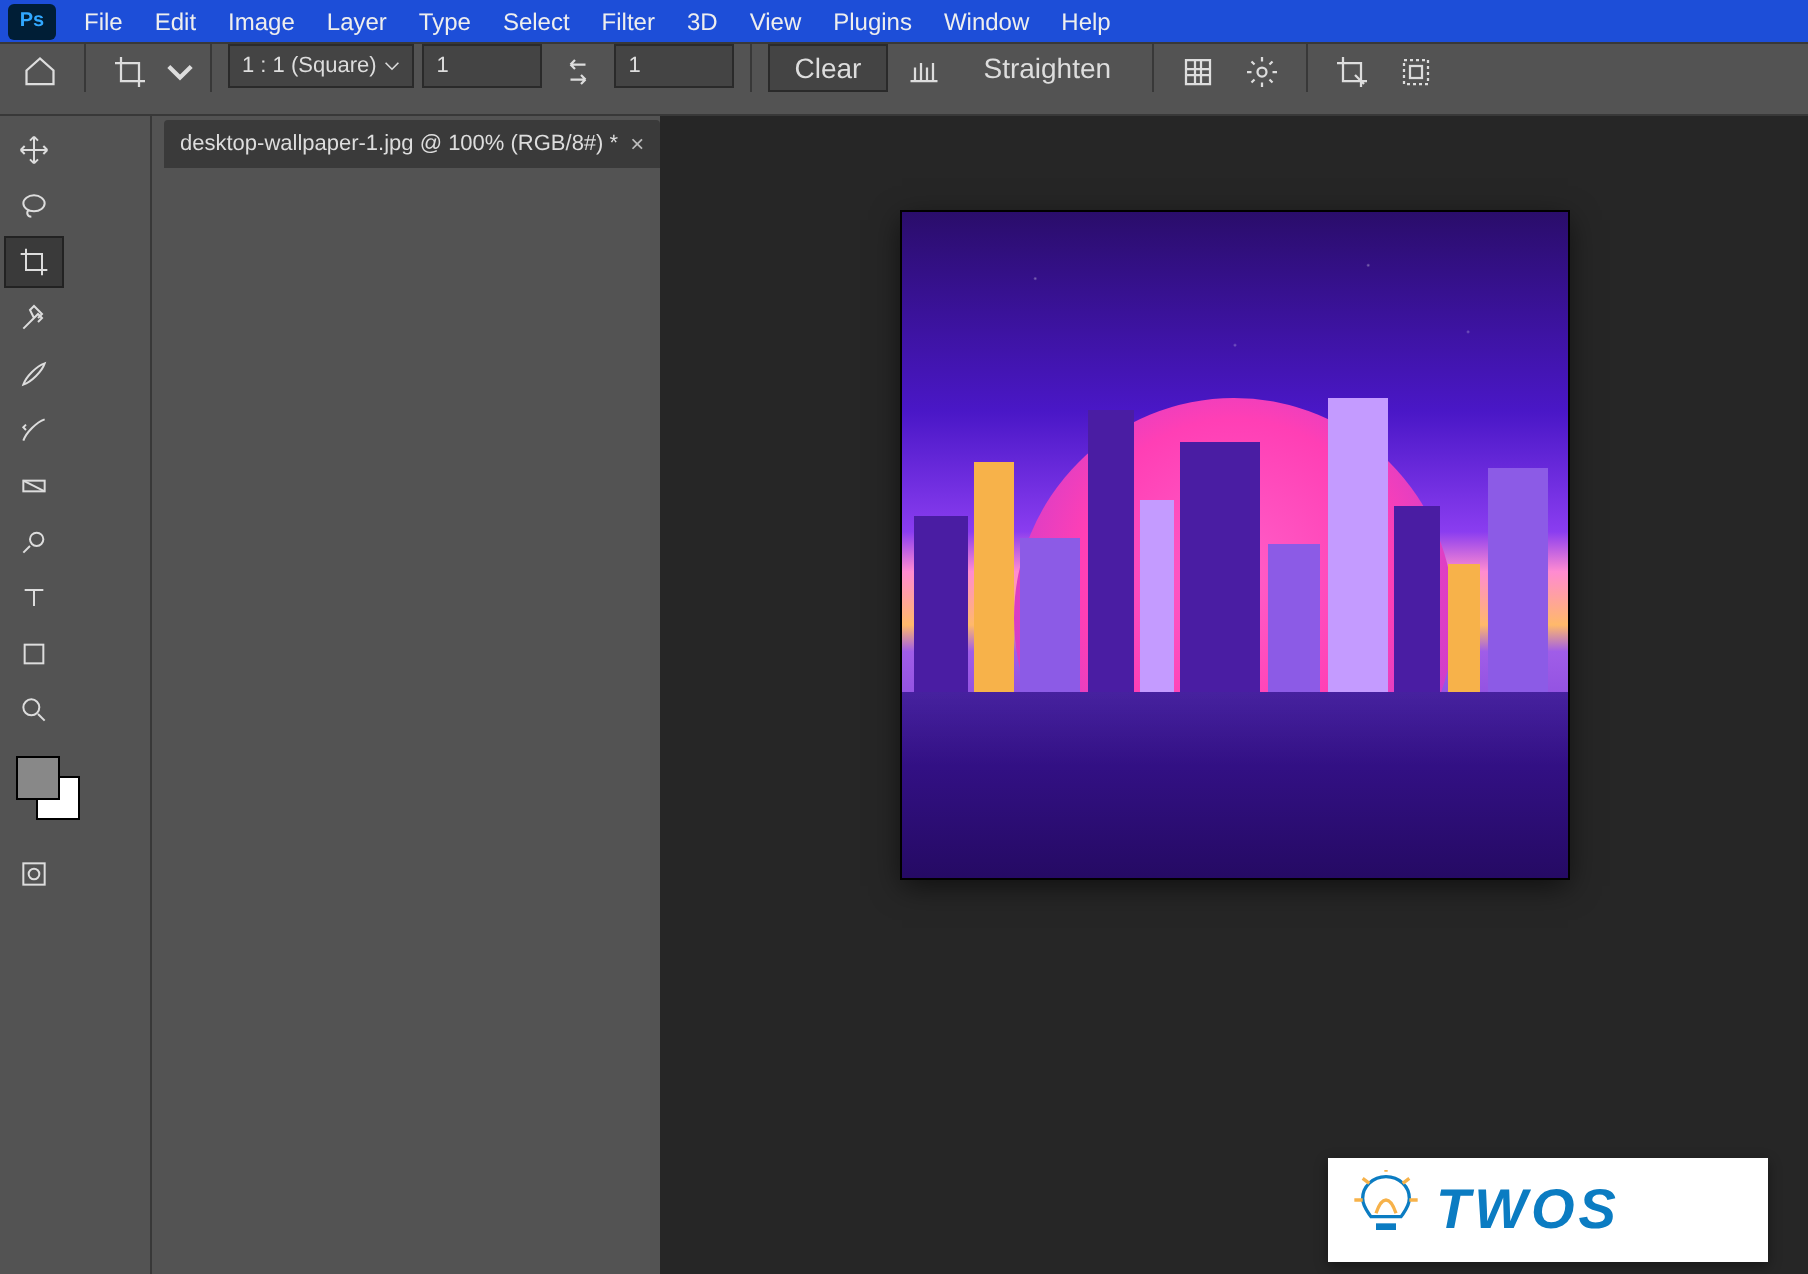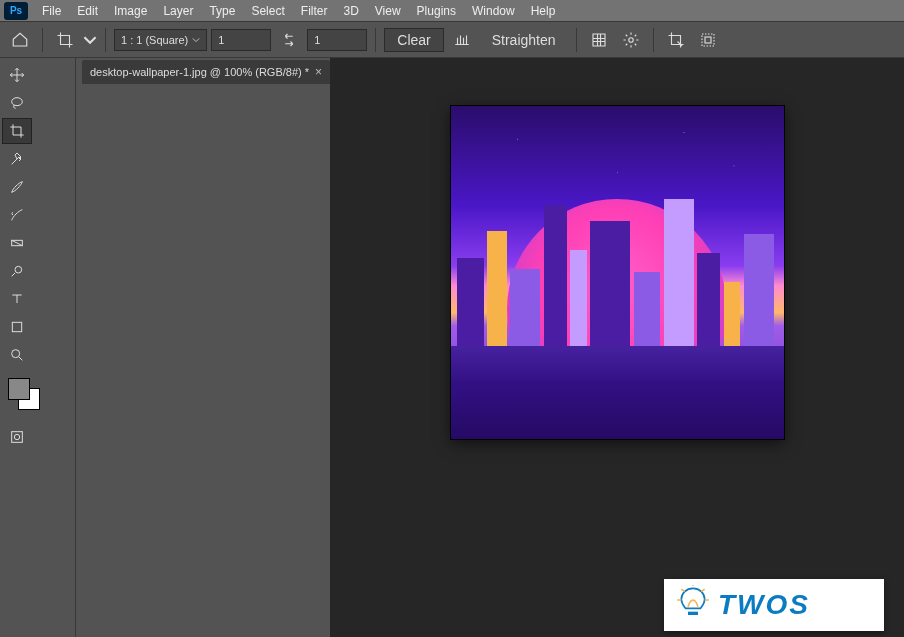--- a/index.html
+++ b/index.html
@@ -1,20 +1,20 @@
 <!DOCTYPE html>
 <html><head>
 <meta charset="utf-8">
 <style>
 * { margin:0; padding:0; box-sizing:border-box; font-family:Segoe UI,Arial,sans-serif; user-select:none; }
 body { width:904px; height:637px; background:#535353; overflow:hidden; color:#ddd; font-size:12px; }
-.menubar { height:22px; background:#737373; display:flex; align-items:center; padding:0 4px; border-bottom:1px solid #383838;}
+.menubar { height:22px; background:#1d4ed8; display:flex; align-items:center; padding:0 4px; border-bottom:1px solid #383838;}
 .menubar .logo { width:24px; height:18px; background:#001e36; color:#31a8ff; font-size:10px; font-weight:bold; display:flex; align-items:center; justify-content:center; border-radius:3px; margin-right:6px;}
 .menubar .mi { padding:2px 8px; cursor:default; color:#eee;}
-.optbar { height:36px; background:#535353; border-bottom:1px solid #383838; display:flex; align-items:center; padding:0 6px; gap:4px;}
+.optbar { height:36px; background:#535353; border-bottom:1px solid #383838; display:flex; padding:0 6px; gap:4px;}
 .iconbtn { width:28px; height:28px; display:flex; align-items:center; justify-content:center; color:#ddd; }
 .iconbtn svg { width:18px; height:18px; stroke:#ddd; fill:none; stroke-width:1.5;}
 .sep { width:1px; height:24px; background:#383838; margin:0 4px;}
 .dd { height:22px; background:#444; border:1px solid #2a2a2a; color:#ddd; display:flex; align-items:center; padding:0 6px; font-size:11px; gap:4px; min-width:90px;}
 .num { height:22px; width:60px; background:#444; border:1px solid #2a2a2a; color:#ddd; padding:0 6px; font-size:11px; display:flex; align-items:center;}
 .btn { height:24px; background:#444; border:1px solid #2a2a2a; color:#ddd; padding:0 12px; font-size:14px; display:flex; align-items:center;}
 .chev { width:8px; height:8px;}
 .workspace { display:flex; height:calc(100% - 58px); }
 .toolcol { width:38px; background:#535353; display:flex; flex-direction:column;}
 .twocol { display:grid; grid-template-columns:33px 33px; grid-auto-rows:28px; gap:0px; padding:4px 2px 0 2px;}

